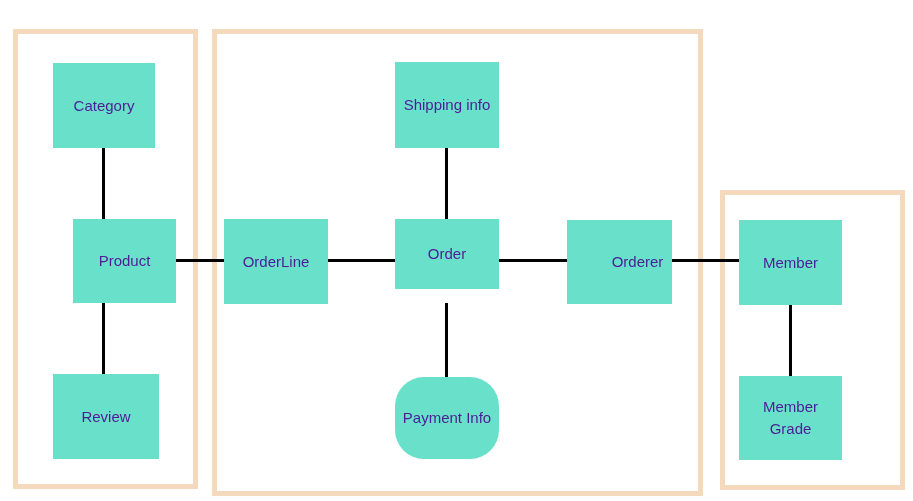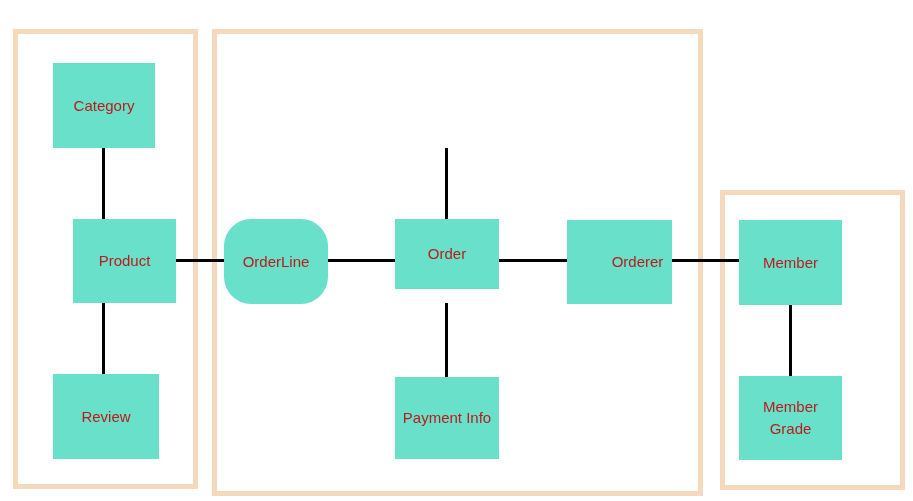--- a/index.html
+++ b/index.html
@@ -19,42 +19,42 @@
     z-index: 1;
   }
   .connector {
     position: absolute;
     background: #000000;
     z-index: 2;
   }
   .node {
     position: absolute;
     background: #69e0ca;
-    color: #b91c1c;
+    color: #4c1d95;
     display: flex;
     align-items: center;
     justify-content: center;
     text-align: center;
     font-size: 15px;
     line-height: 1.45;
     white-space: pre-line;
     z-index: 3;
   }
   
   #grp-product { left: 13px;  top: 29px;  width: 185px; height: 460px; }
   #grp-order   { left: 212px; top: 29px;  width: 491px; height: 467px; }
   #grp-member  { left: 720px; top: 190px; width: 185px; height: 300px; }
   
   #n-category     { left: 53px;  top: 63px;  width: 102px; height: 85px; }
   #n-product      { left: 53px;  top: 219px; width: 103px; height: 84px; margin-left: 20px; }
   #n-review       { left: 53px;  top: 374px; width: 106px; height: 85px; }
-  #n-orderline    { left: 224px; top: 219px; width: 104px; height: 85px; border-radius: 27px; }
+  #n-orderline    { left: 224px; top: 219px; width: 104px; height: 85px; }
   #n-shippinginfo { left: 395px; top: 62px;  width: 104px; height: 86px; }
   #n-order        { left: 395px; top: 219px; width: 104px; height: 70px; }
-  #n-paymentinfo  { left: 395px; top: 377px; width: 104px; height: 82px; }
+  #n-paymentinfo  { left: 395px; top: 377px; width: 104px; height: 82px; border-radius: 29px; }
   #n-orderer      { left: 567px; top: 220px; width: 105px; height: 84px; padding-left: 36px; }
   #n-member       { left: 739px; top: 220px; width: 103px; height: 85px; }
   #n-membergrade  { left: 739px; top: 376px; width: 103px; height: 84px; }
   
   #c-category-product  { left: 102px; top: 148px; width: 3px;  height: 72px; }
   #c-product-review    { left: 102px; top: 303px; width: 3px;  height: 72px; }
   #c-shipping-order    { left: 445px; top: 148px; width: 3px;  height: 72px; }
   #c-order-payment     { left: 445px; top: 303px; width: 3px;  height: 75px; }
   #c-member-grade      { left: 789px; top: 304px; width: 3px;  height: 73px; }
   #c-product-orderline { left: 155px; top: 259px; width: 70px; height: 3px; }
@@ -78,20 +78,21 @@
   <div class="connector" id="c-shipping-order"></div>
   <div class="connector" id="c-order-payment"></div>
   <div class="connector" id="c-order-orderer"></div>
   <div class="connector" id="c-orderer-member"></div>
   <div class="connector" id="c-member-grade"></div>
 
   <div class="node" id="n-category">Category</div>
   <div class="node" id="n-product">Product</div>
   <div class="node" id="n-review">Review</div>
   <div class="node" id="n-orderline">OrderLine</div>
+  <div class="node" id="n-shippinginfo">Shipping info</div>
   <div class="node" id="n-order">Order</div>
   <div class="node" id="n-paymentinfo">Payment Info</div>
   <div class="node" id="n-orderer">Orderer</div>
   <div class="node" id="n-member">Member</div>
   <div class="node" id="n-membergrade">Member
 Grade</div>
 
 </div>
 
 </body></html>

